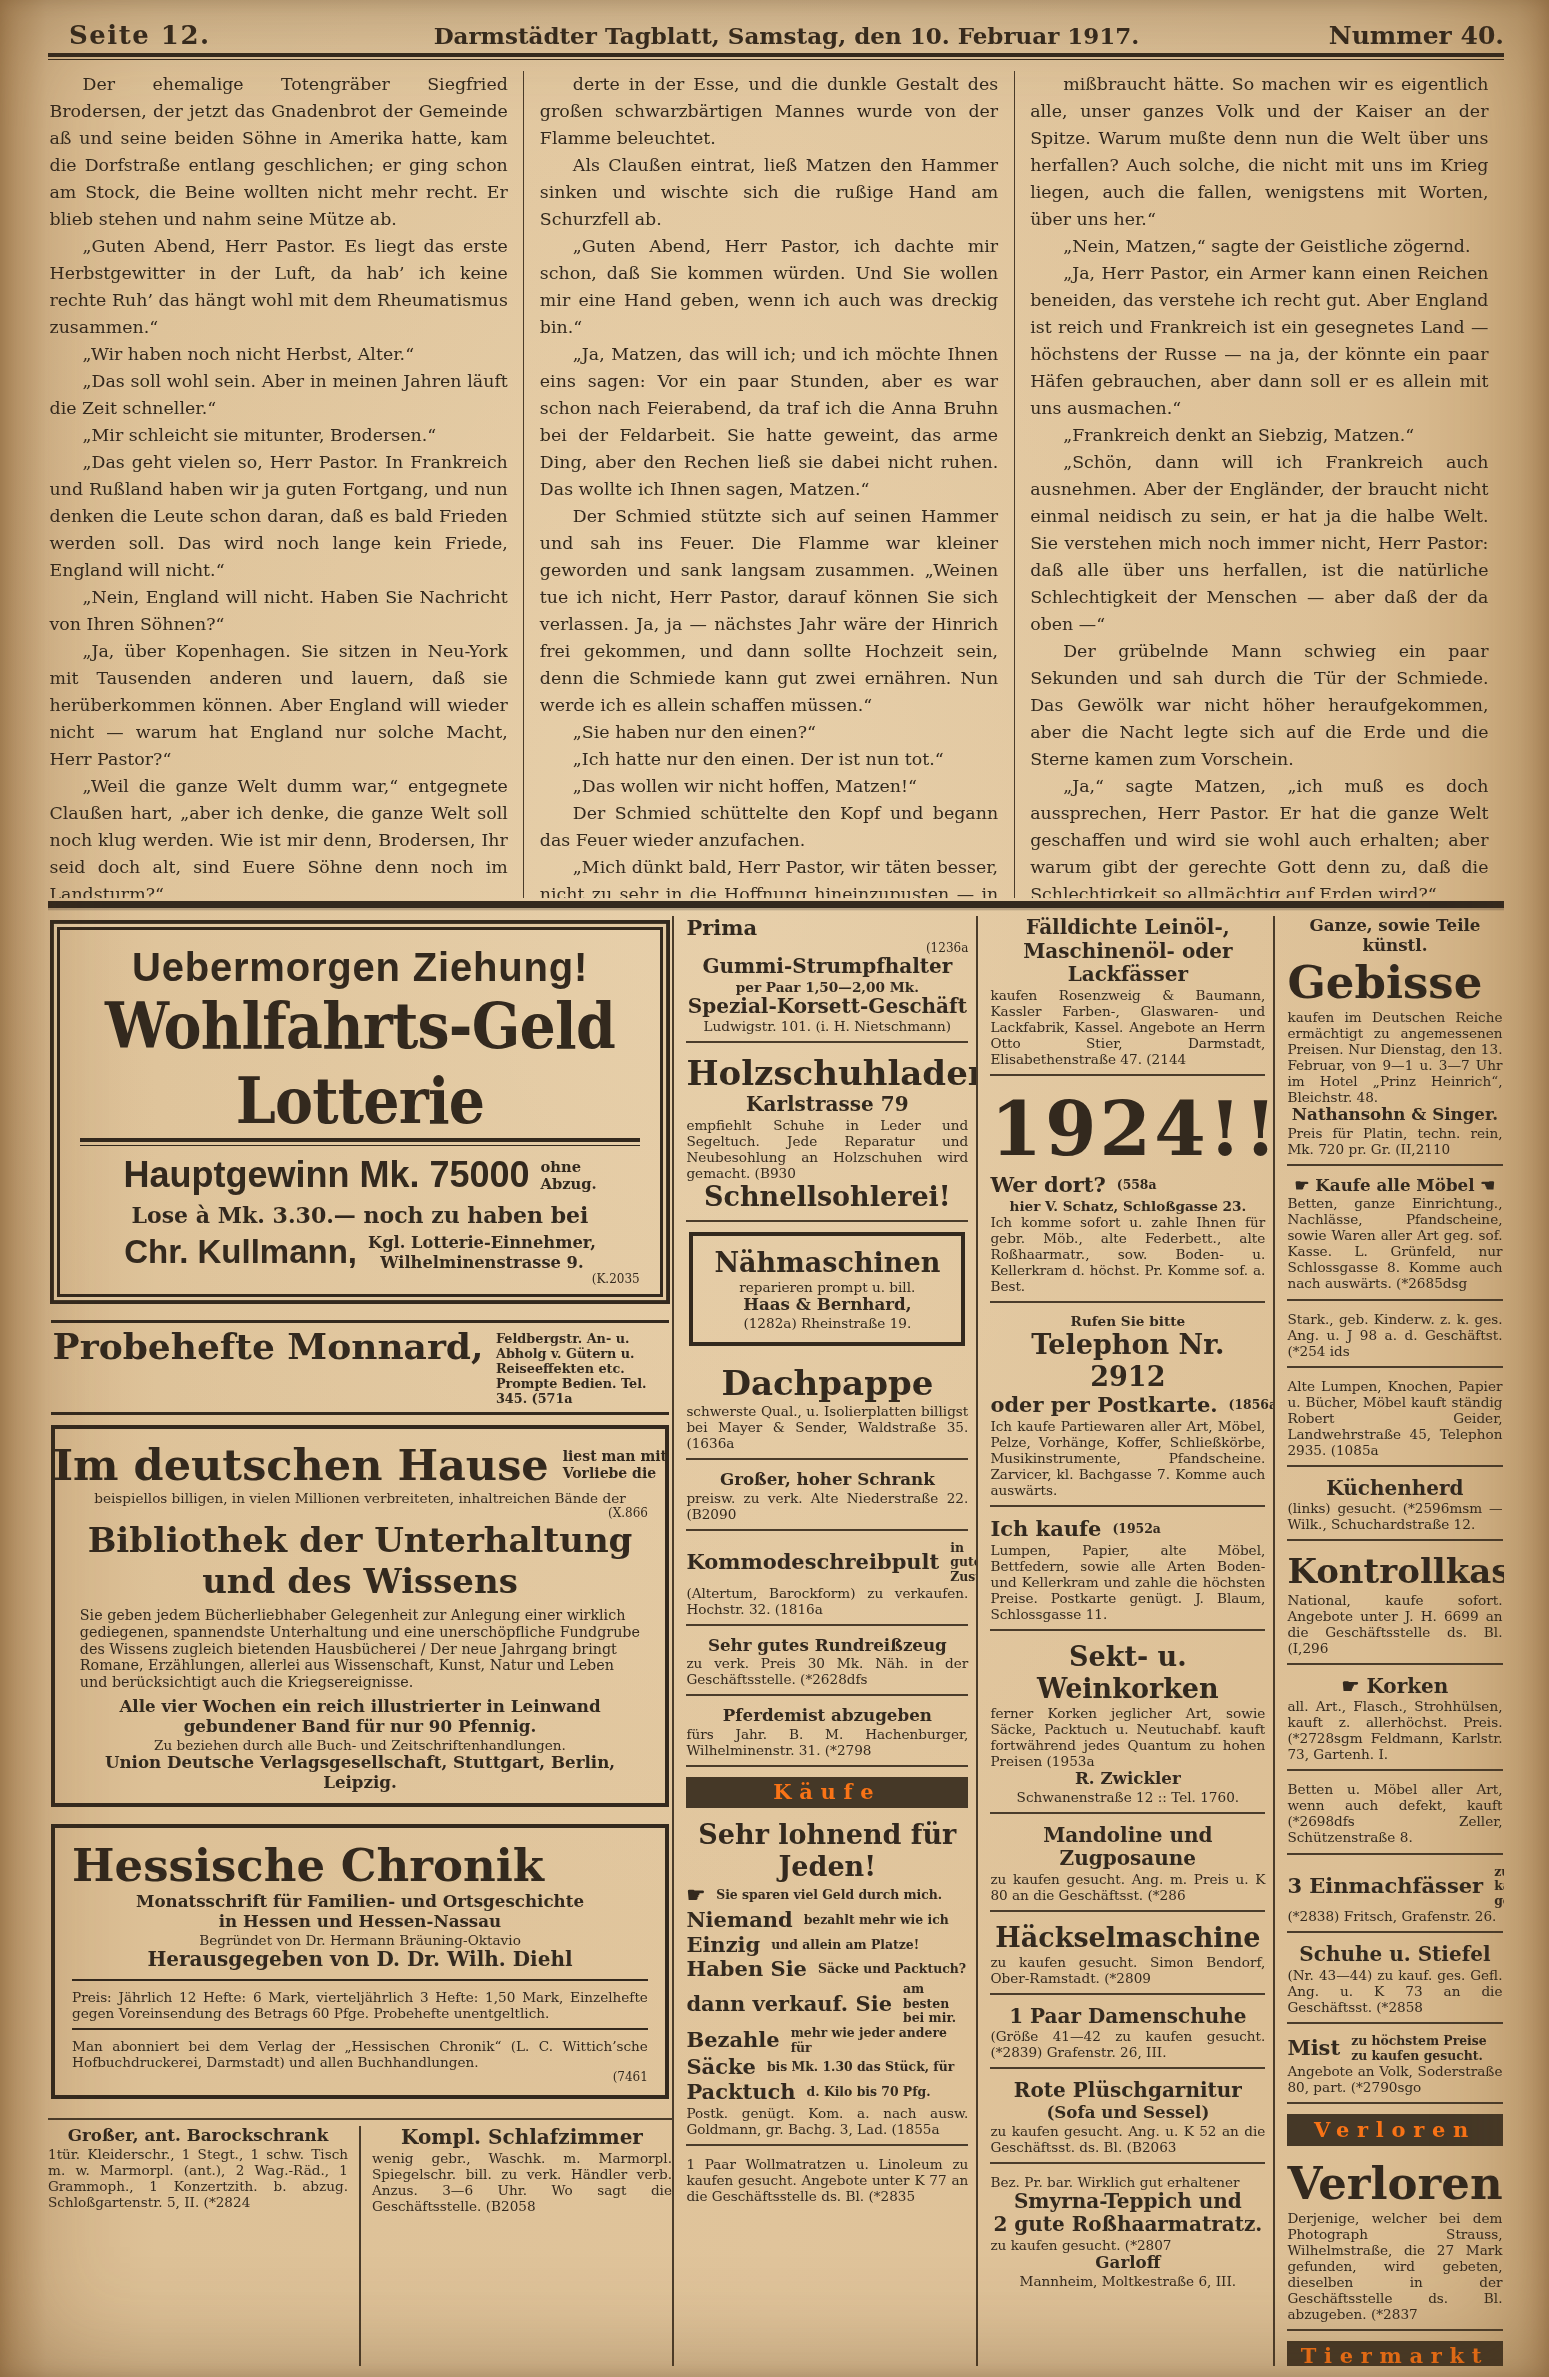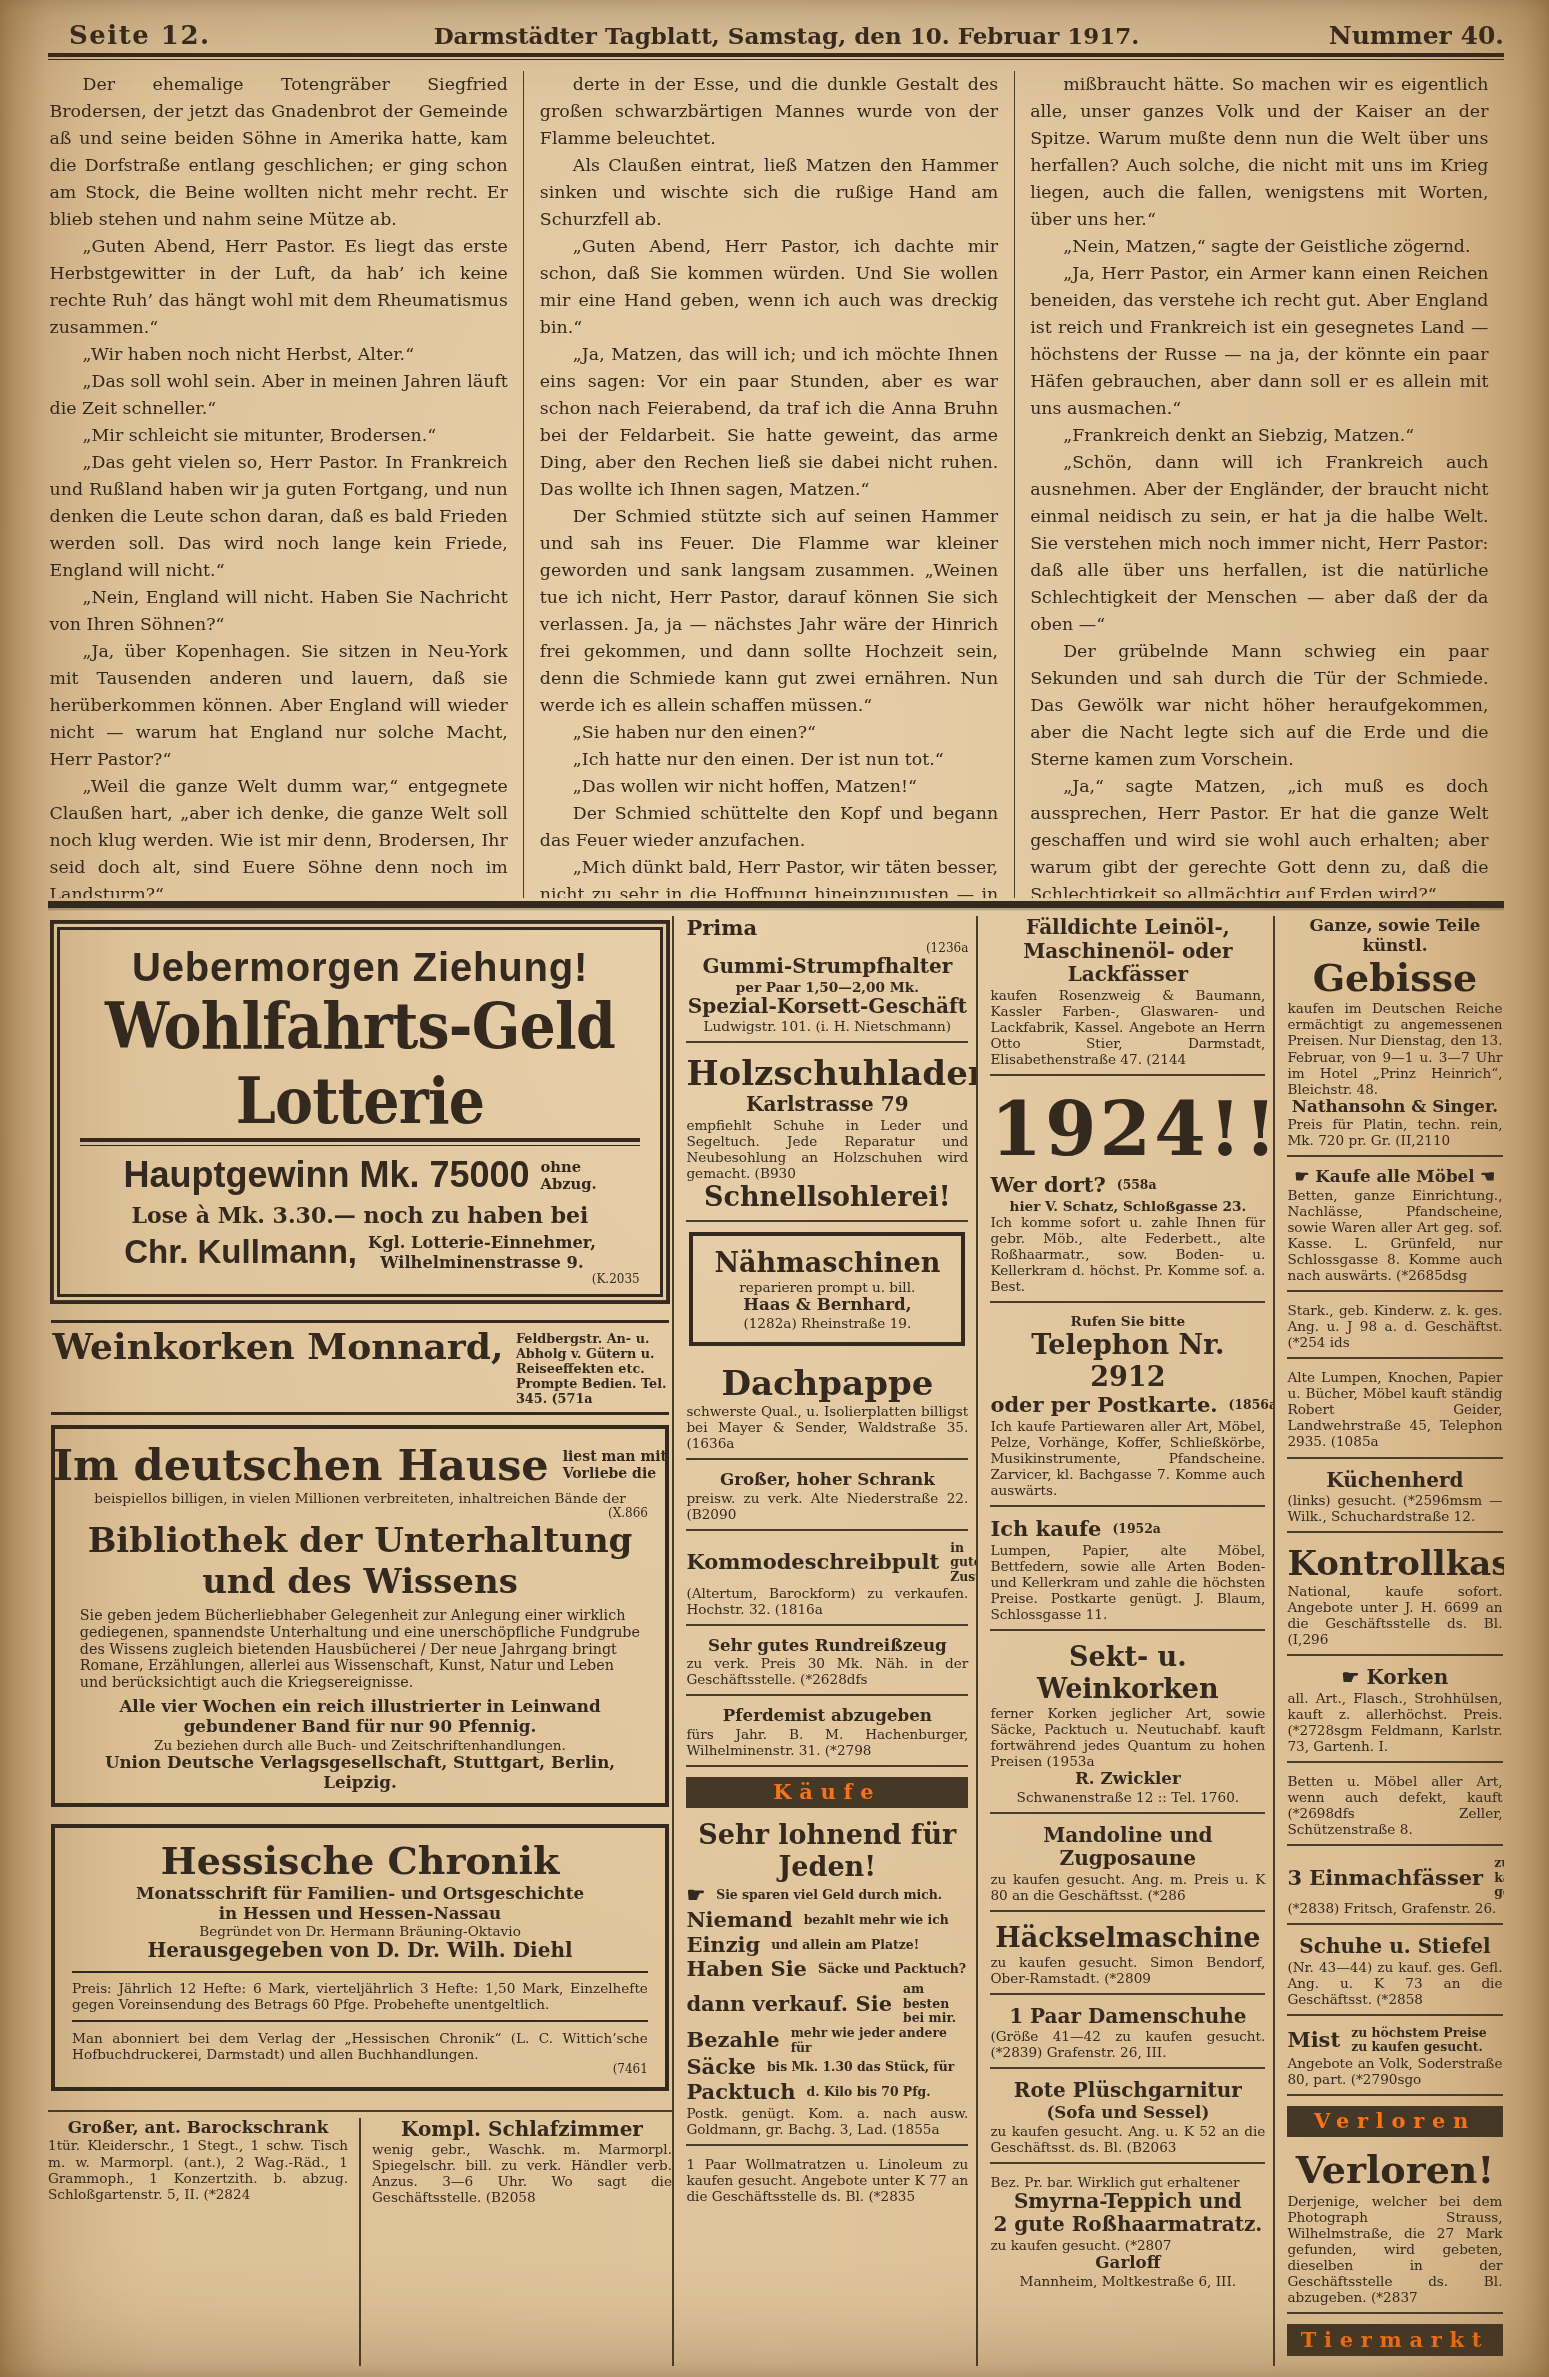--- a/index.html
+++ b/index.html
@@ -38,21 +38,21 @@
   #colB{width:304px; border-left:2.3px solid var(--rule); padding:0 7.7px 0 12.4px;}
   #colC{width:297px; border-left:2.3px solid var(--rule); padding:0 7.7px 0 12.4px;}
   #colD{flex:1; border-left:2.3px solid var(--rule); padding:0 1.5px 0 12.4px;}
   .ad{margin:0 0 10px; padding:0 0 7px; border-bottom:2.3px solid var(--rule);}
   .ad.nob{border-bottom:none;}
   .ad .l{line-height:1.18;}
   .body{font-size:13.6px; text-align:justify;}
   .body-c{font-size:13.6px; text-align:center;}
   .tag{font-size:12px; text-align:right;}
   .t-xxl{font-size:74px; font-weight:bold; text-align:center; line-height:1; letter-spacing:3.1px;}
-  .t-huge{font-size:38px; font-weight:bold; text-align:center; line-height:1.05;}
+  .t-huge{font-size:45px; font-weight:bold; text-align:left; line-height:1.05;}
   .t-xl{font-size:34px; font-weight:bold; text-align:center; line-height:1.05;}
   .t-lg{font-size:27px; font-weight:bold; text-align:center; line-height:1.08;}
   .t-md{font-size:20px; font-weight:bold; text-align:center; line-height:1.12;}
   .t-sm{font-size:16.7px; font-weight:bold; text-align:center;}
   .lead{font-weight:bold;}
   .split{display:flex; justify-content:space-between; font-weight:bold; font-size:17px; align-items:baseline;}
   .pairline{display:flex; gap:11px; align-items:center;}
   .pairline .main{font-weight:bold; font-size:21px; white-space:nowrap;}
   .pairline .side{font-size:12.4px; font-weight:bold; white-space:pre-line; flex:1;}
   .hr{border-top:2.3px solid var(--ink); margin:7.7px 0;}
@@ -147,21 +147,21 @@
             </div>
             <div class="l lot-lose">Lose à Mk. 3.30.— noch zu haben bei</div>
             <div class="l lot-kull pairline">
               <span class="main">Chr. Kullmann,</span>
               <span class="side">Kgl. Lotterie-Einnehmer,
 Wilhelminenstrasse 9.</span>
             </div>
             <div class="l tag">(K.2035</div>
           </div>
           <div class="ad spedition nob">
-            <div class="l sped-name">Weinkorken Monnard,</div>
+            <div class="l sped-name">Probehefte Monnard,</div>
             <div class="l sped-info">Feldbergstr. An- u. Abholg v. Gütern u. Reiseeffekten etc. Prompte Bedien. Tel. 345.  (571a</div>
           </div>
           <div class="ad box nob">
             <div class="l idh-head pairline">
               <span class="main">Im deutschen Hause</span>
               <span class="side">liest man mit
 Vorliebe die</span>
             </div>
             <div class="l body-c">beispiellos billigen, in vielen Millionen verbreiteten, inhaltreichen Bände der</div>
             <div class="l tag">(X.866</div>

